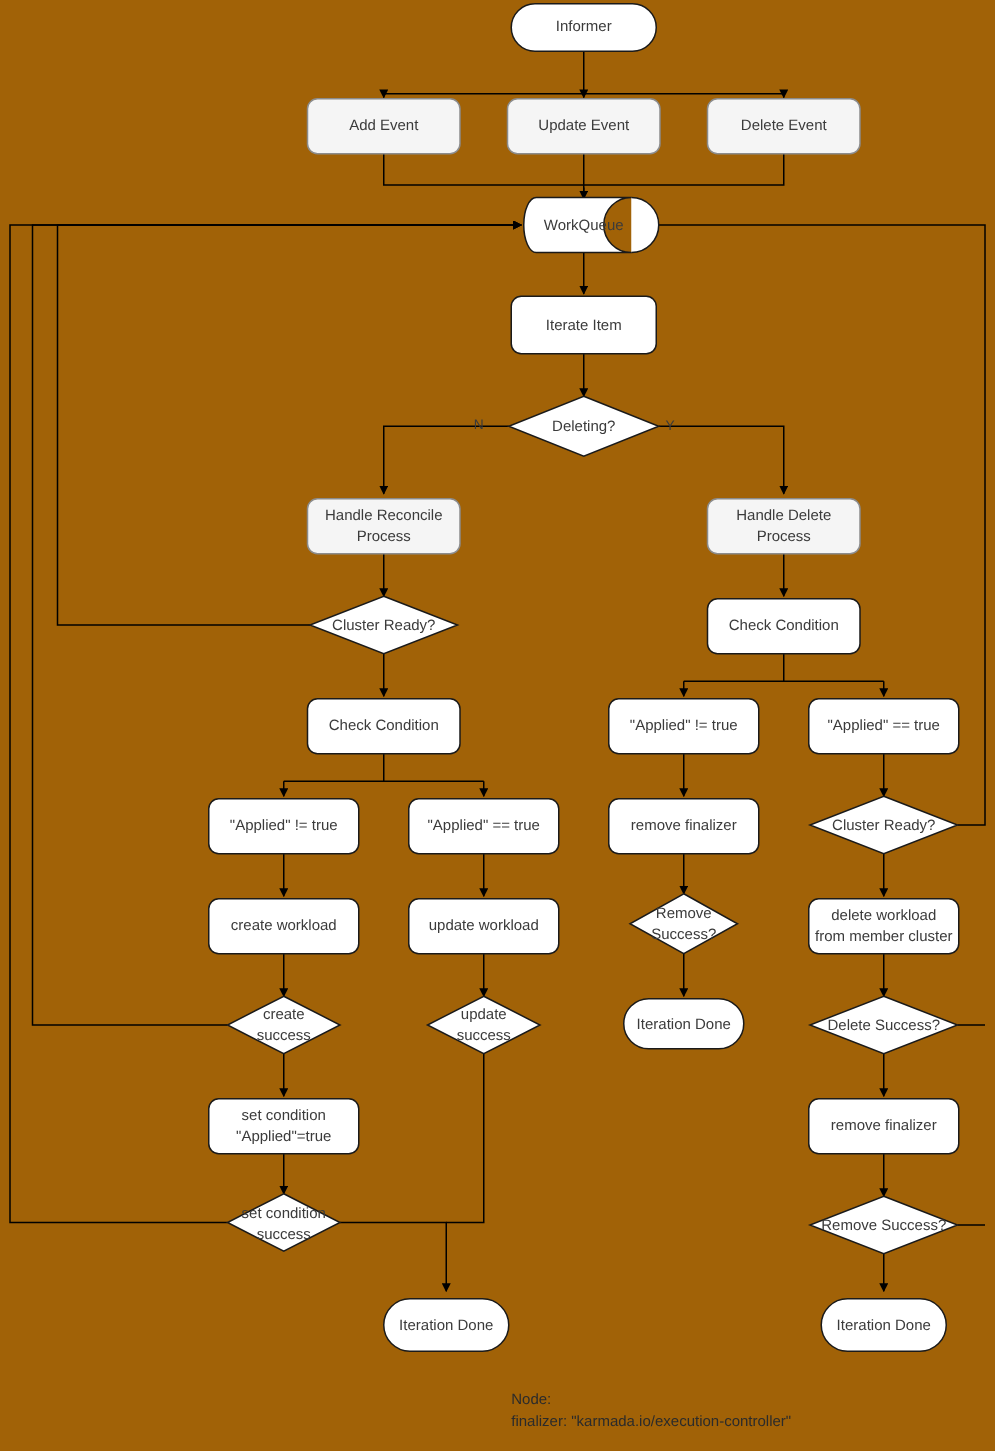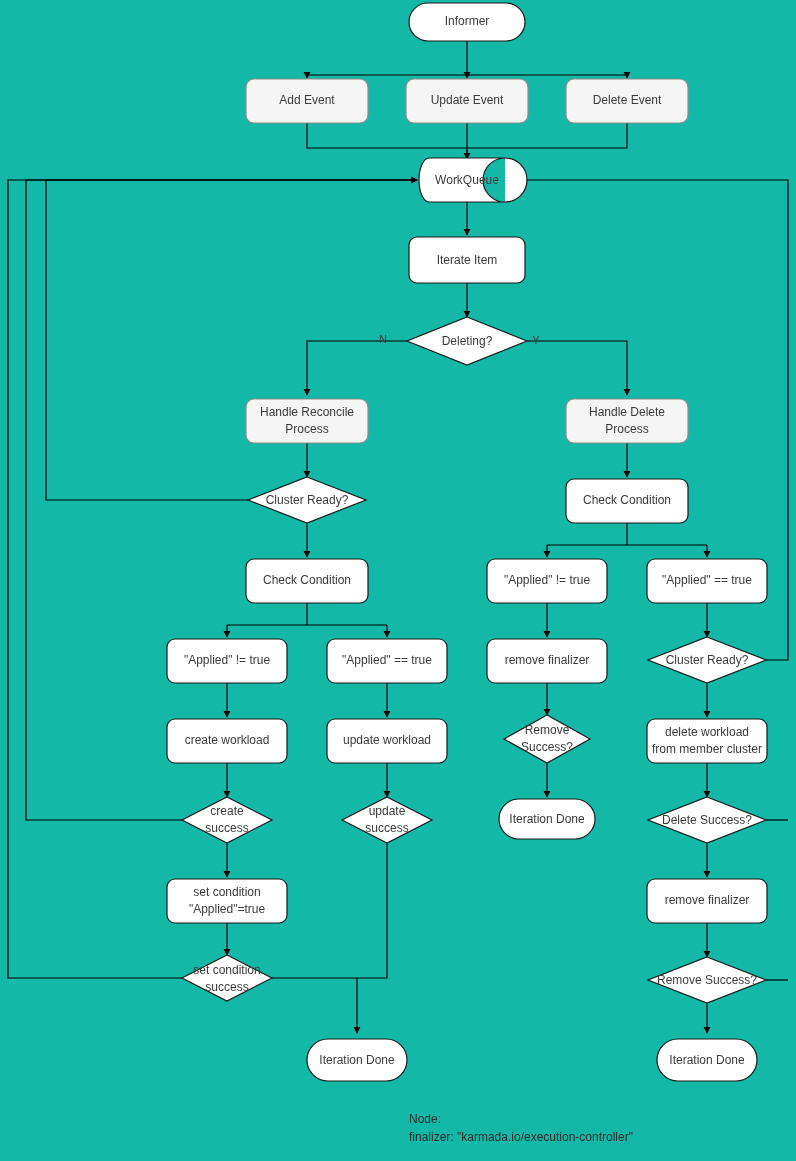--- a/index.html
+++ b/index.html
@@ -7,21 +7,21 @@
     padding: 0;
     background: #ffffff;
   }
   body {
     font-family: "Liberation Sans", sans-serif;
   }
   #diagram-root {
     position: relative;
     width: 796px;
     height: 1161px;
-    background: #14b8a6;
+    background: #a16207;
     overflow: hidden;
     text-align: right;
   }
   svg#flow {
     display: block;
     width: 796px;
     height: 1161px;
   }
   .node-shape {
     stroke: #1a1a1a;

